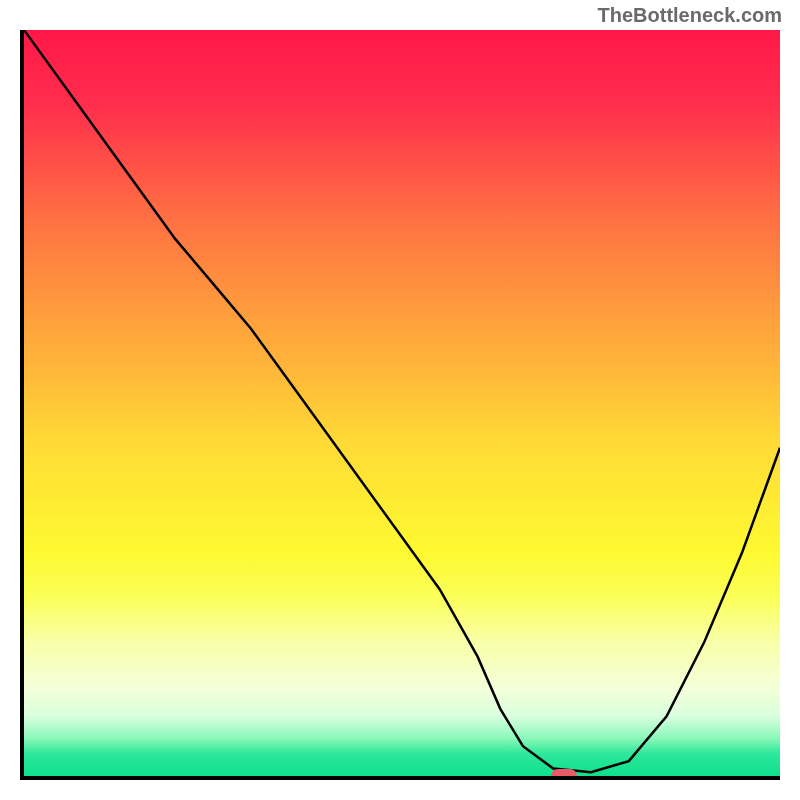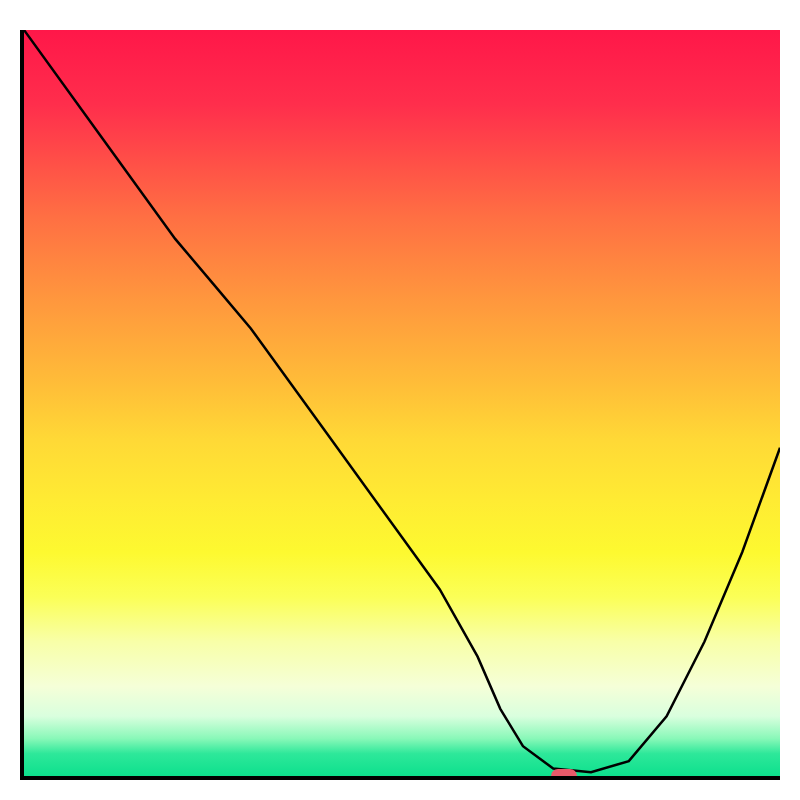--- a/index.html
+++ b/index.html
@@ -74,20 +74,21 @@
     height: 14px;
     background: #e85a6a;
     border-radius: 7px;
     transform: translate(-50%, -50%);
   }
 </style>
 </head>
 <body>
 
 <div class="container">
+  <div class="watermark">TheBottleneck.com</div>
 
   <div class="plot-area">
     <div class="gradient-bg"></div>
     <svg viewBox="0 0 760 750" preserveAspectRatio="none">
       <path id="curve-path" d="M 0 0 L 76 105 L 152 210 L 190 255 L 228 300 L 304 405 L 380 510 L 418.00000000000006 562.5 L 456 630 L 478.8 682.5 L 501.6 720 L 532 742.5 L 570 746.25 L 608 735 L 646 690 L 684 615 L 722 525 L 760 420" fill="none" stroke="#000000" stroke-width="2.5"></path>
     </svg>
     <div class="marker" id="marker" style="left: 539.6px; top: 746.25px; background: rgb(232, 90, 106);"></div>
   </div>
 </div>
 

